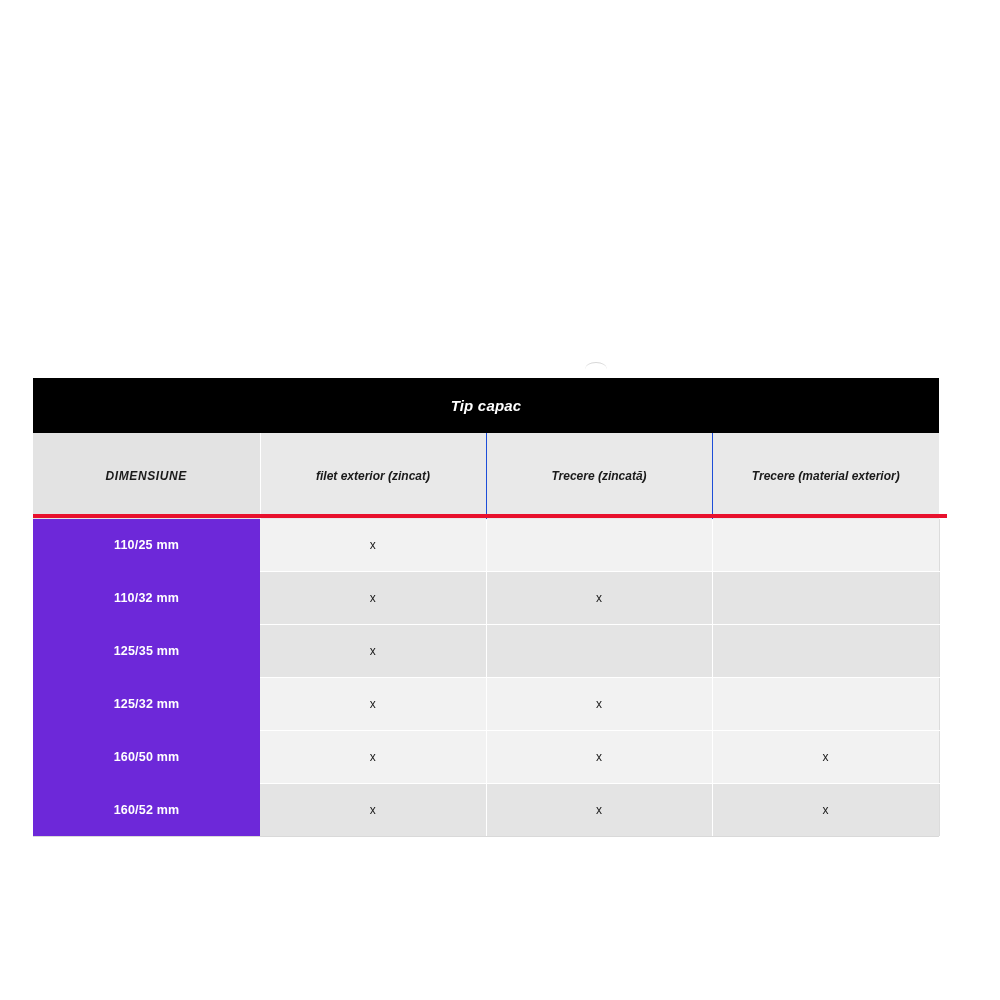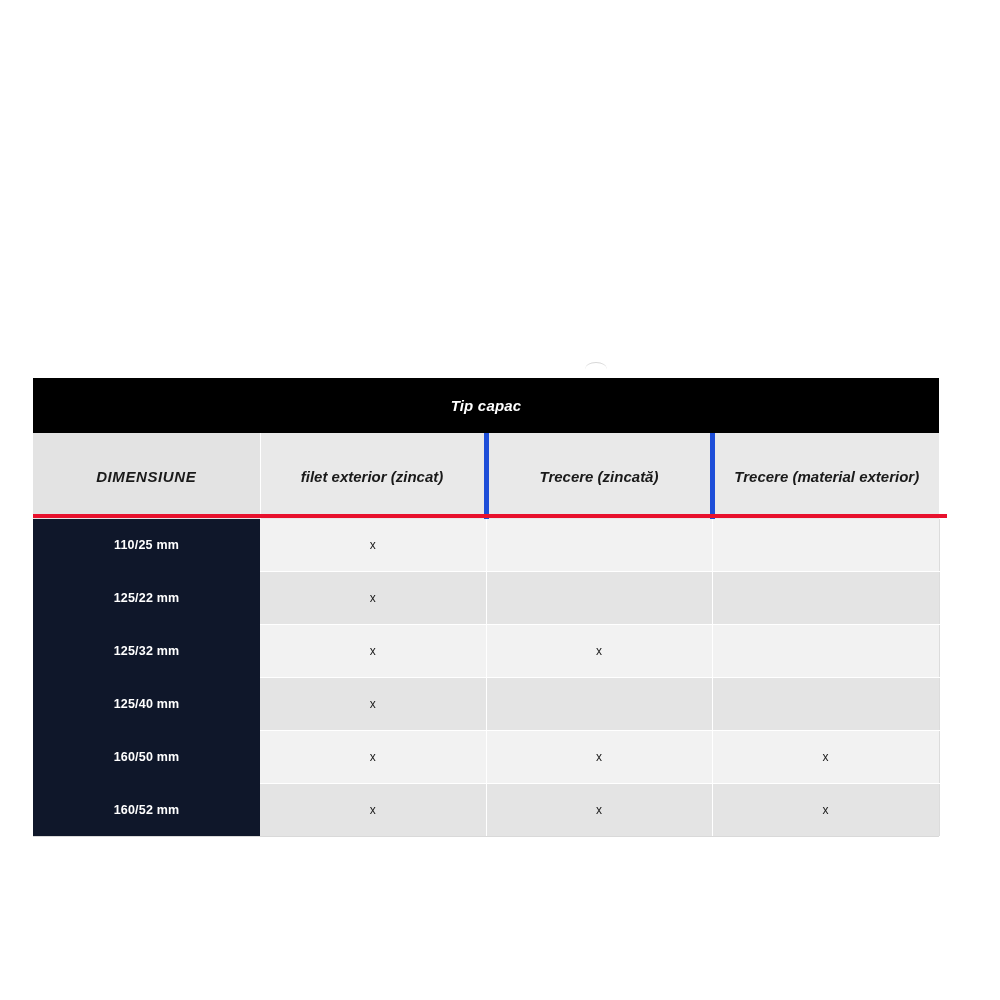--- a/index.html
+++ b/index.html
@@ -44,42 +44,42 @@
     line-height: 31px;
     letter-spacing: 0.2px;
   }
   
   .head-row td {
     height: 62px;
     vertical-align: middle;
     text-align: center;
     font-style: italic;
     font-weight: bold;
-    font-size: 15px;
+    font-size: 12px;
     color: #1a1a1a;
   }
   .head-row td.dim {
     background: #e3e3e3;
     border-right: 1px solid #ffffff;
     letter-spacing: 0.6px;
   }
   .head-row td.cat {
     background: #e9e9e9;
-    border-right: 5px solid #1d4ed8;
+    border-right: 1px solid #1d4ed8;
   }
   .head-row td.cat.last { border-right: none; }
 
   
   .body-row td {
     height: 28px;
     font-size: 12.5px;
     vertical-align: middle;
   }
   td.size {
-    background: #0f172a;
+    background: #6d28d9;
     color: #ffffff;
     font-weight: bold;
     text-align: center;
     font-size: 12.5px;
     letter-spacing: 0.2px;
   }
   td.mark {
     text-align: center;
     color: #1a1a1a;
     font-size: 12px;
@@ -145,35 +145,35 @@
           <td class="cat last">Trecere (material exterior)</td>
         </tr>
 
         <tr class="body-row row-light">
           <td class="size">110/25 mm</td>
           <td class="mark">x</td>
           <td class="mark"></td>
           <td class="mark last"></td>
         </tr>
         <tr class="body-row row-dark">
-          <td class="size">125/22 mm</td>
+          <td class="size">110/32 mm</td>
+          <td class="mark">x</td>
+          <td class="mark">x</td>
+          <td class="mark last"></td>
+        </tr>
+        <tr class="body-row row-dark">
+          <td class="size">125/35 mm</td>
           <td class="mark">x</td>
           <td class="mark"></td>
           <td class="mark last"></td>
         </tr>
         <tr class="body-row row-light">
           <td class="size">125/32 mm</td>
           <td class="mark">x</td>
           <td class="mark">x</td>
-          <td class="mark last"></td>
-        </tr>
-        <tr class="body-row row-dark">
-          <td class="size">125/40 mm</td>
-          <td class="mark">x</td>
-          <td class="mark"></td>
           <td class="mark last"></td>
         </tr>
         <tr class="body-row row-light">
           <td class="size">160/50 mm</td>
           <td class="mark">x</td>
           <td class="mark">x</td>
           <td class="mark last">x</td>
         </tr>
         <tr class="body-row row-dark">
           <td class="size">160/52 mm</td>

